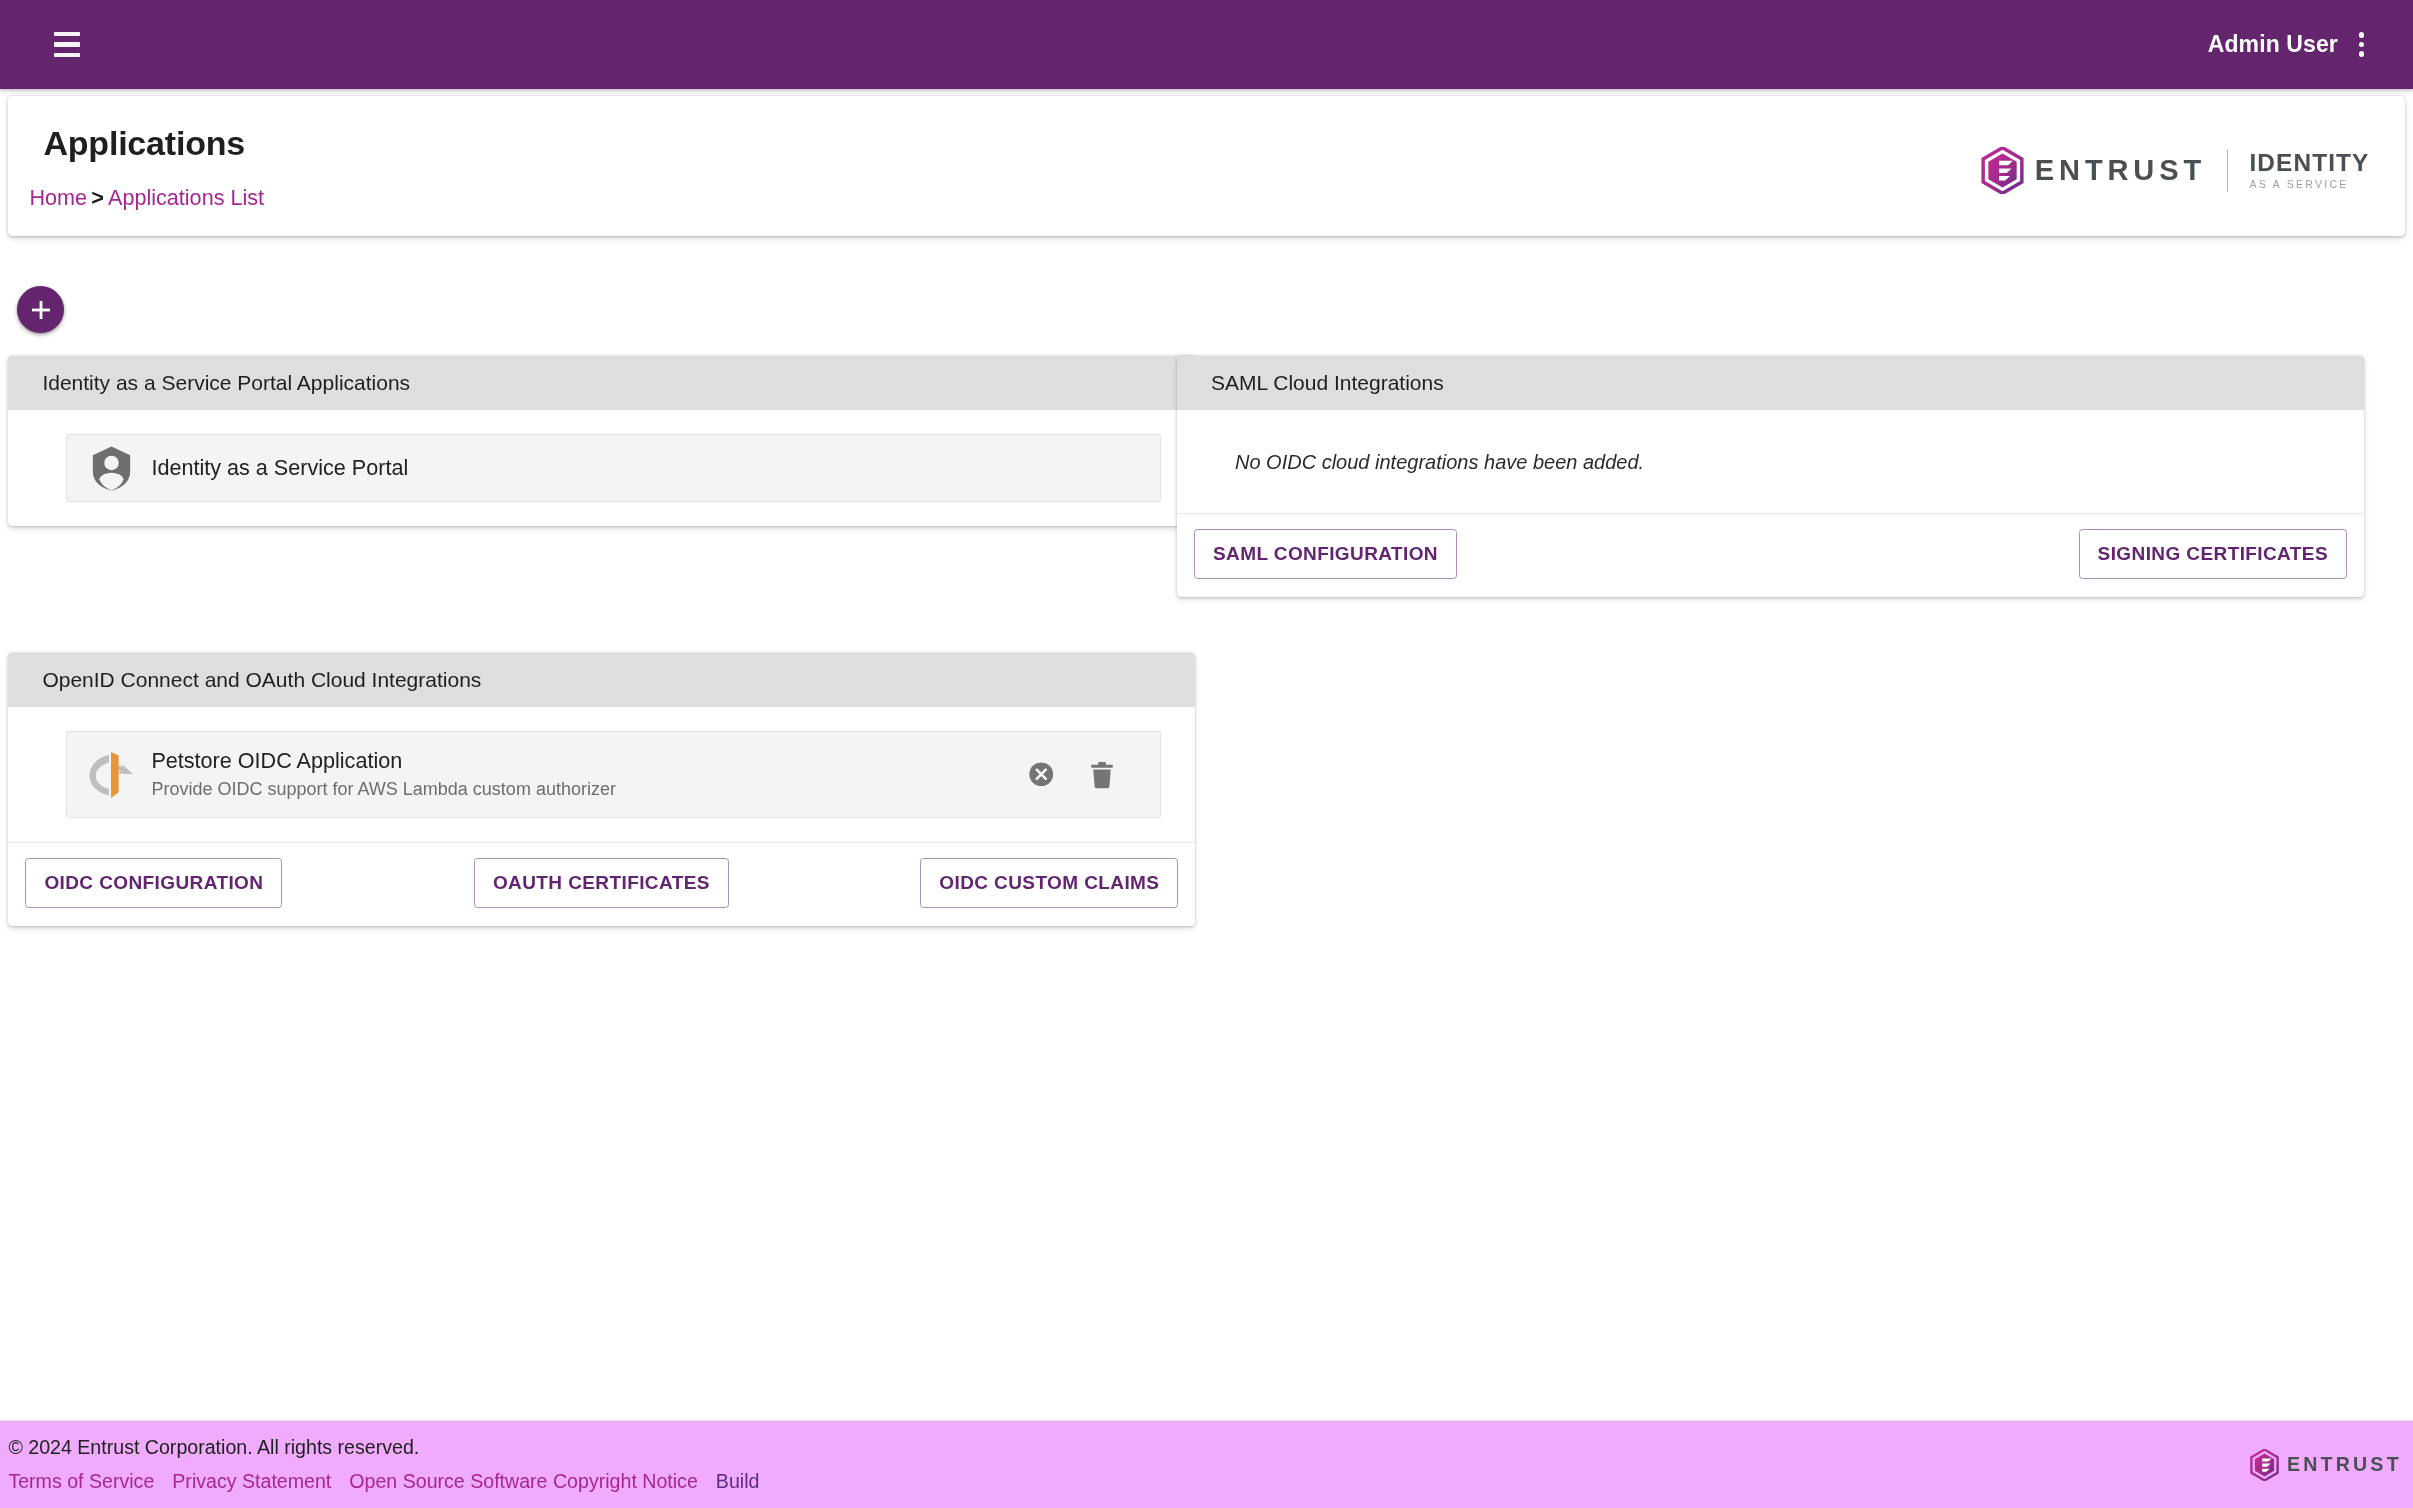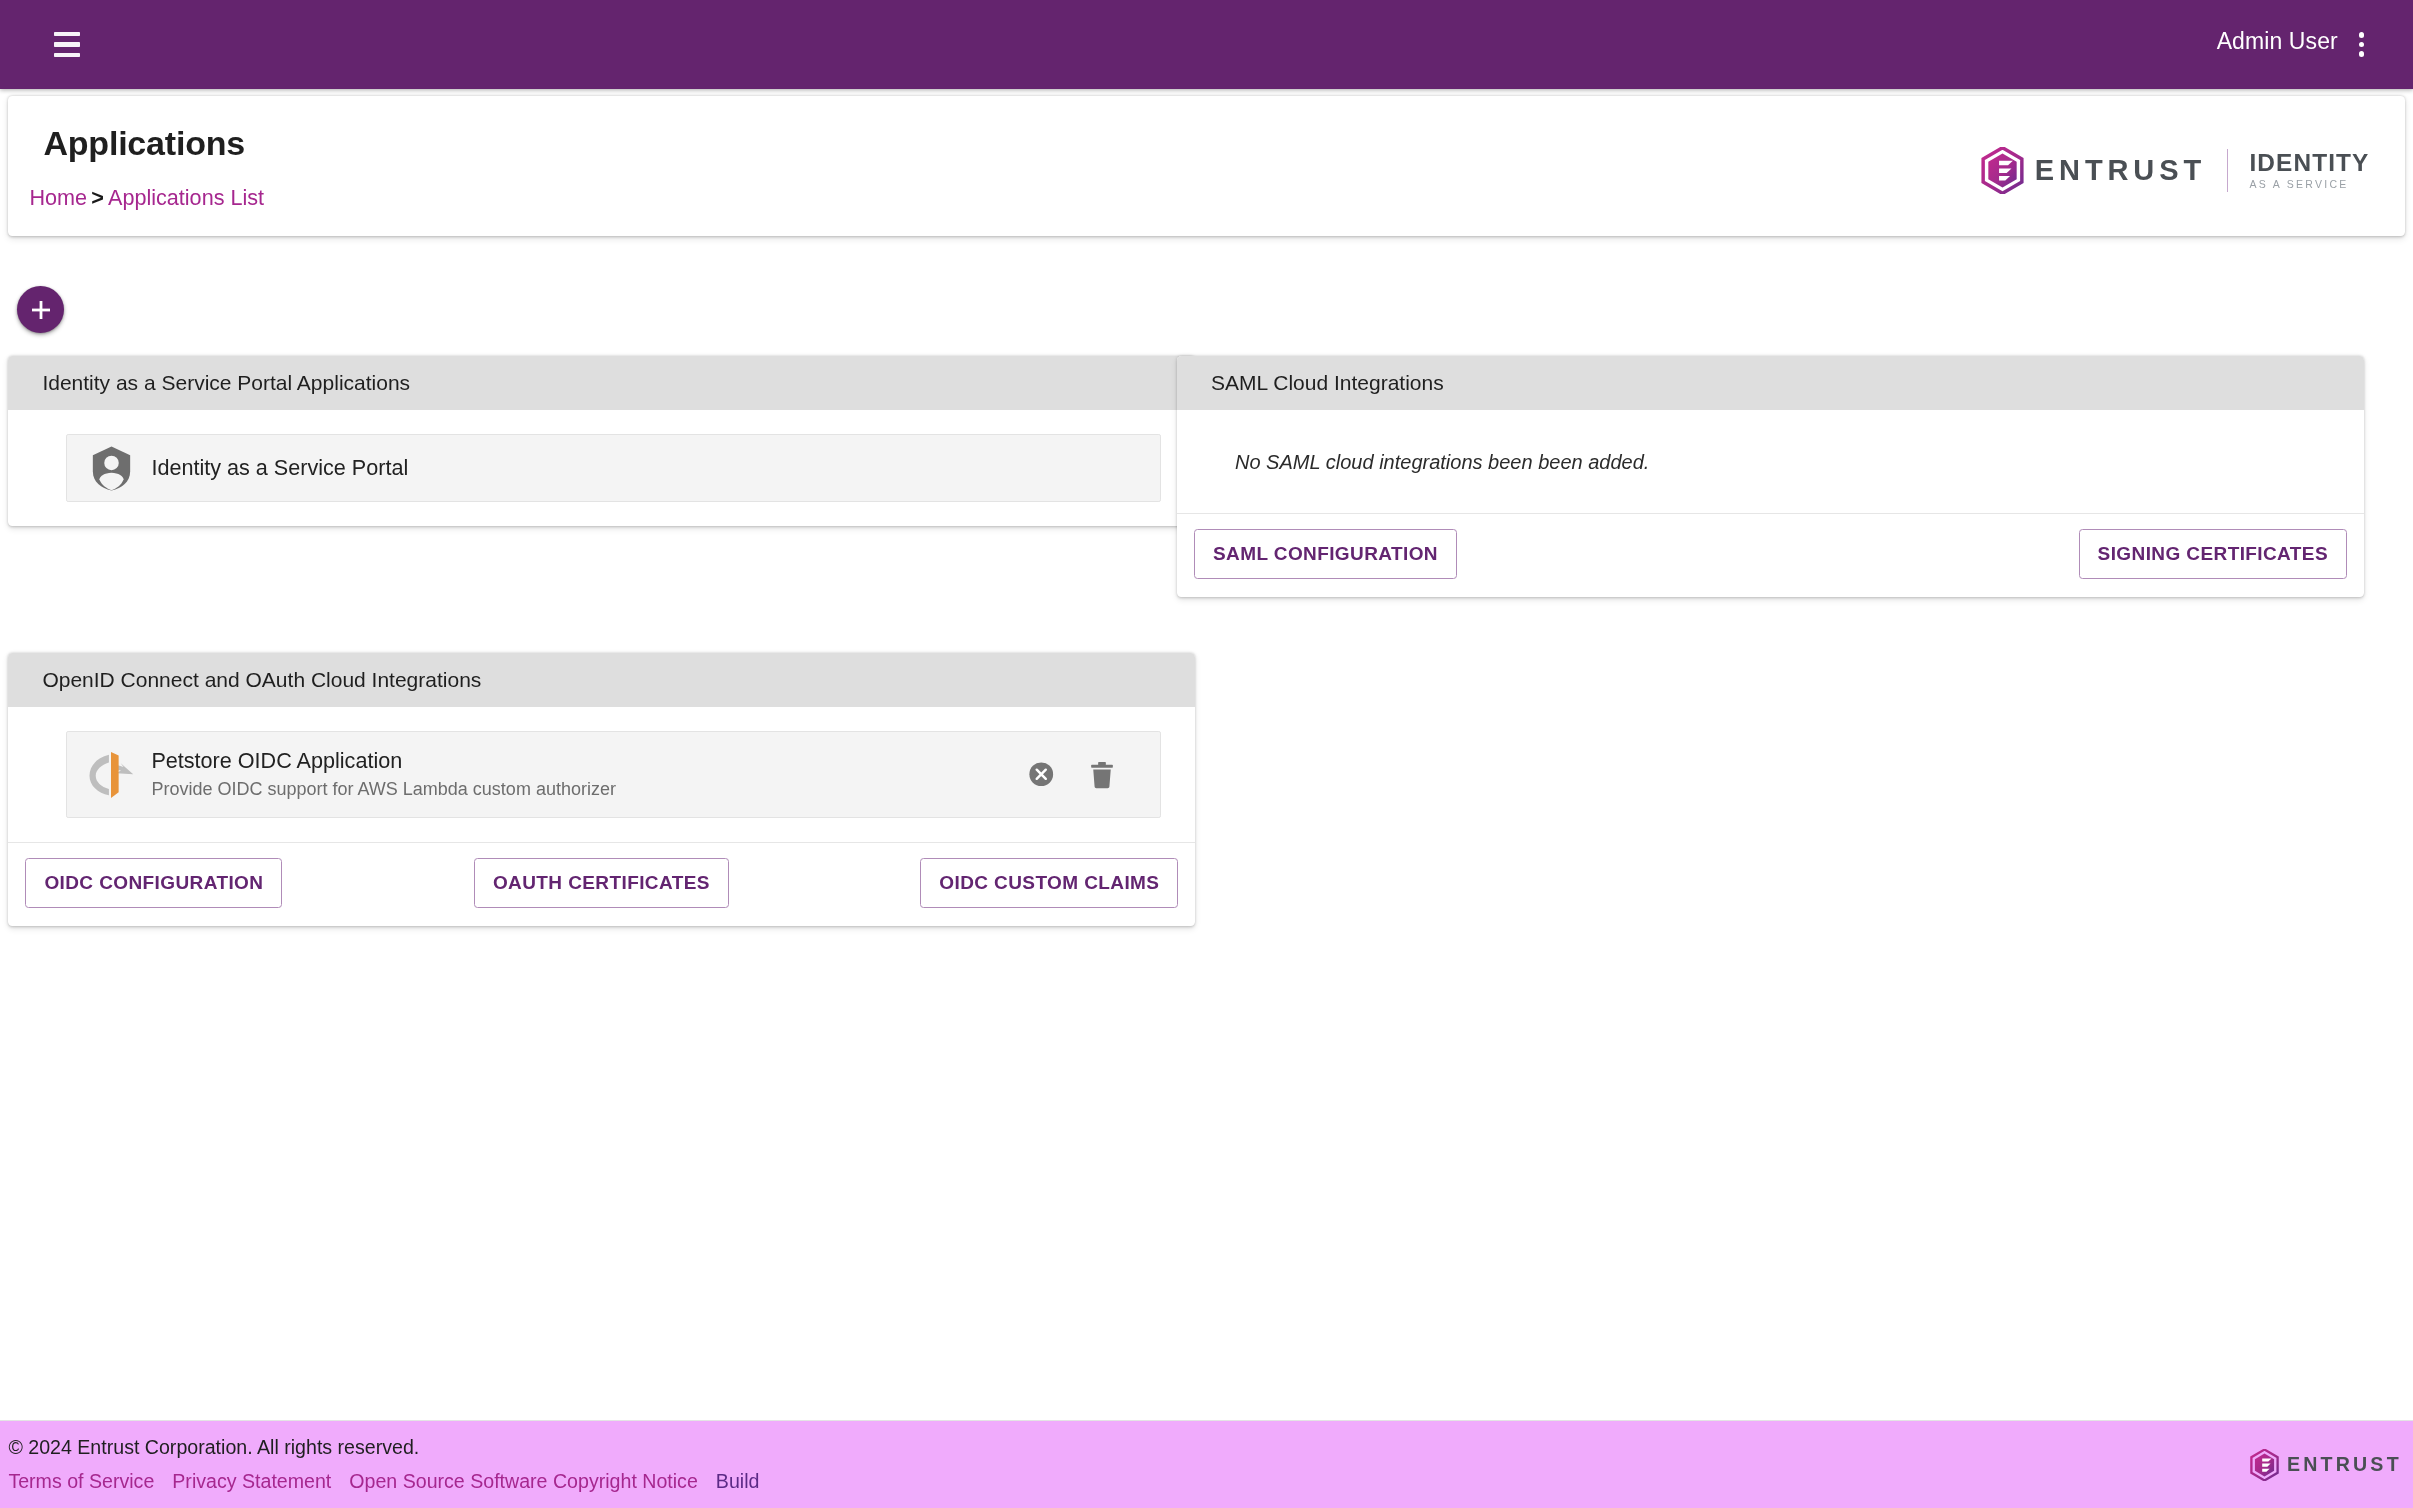--- a/index.html
+++ b/index.html
@@ -21,21 +21,21 @@
     box-shadow: 0 2.1px 4.2px rgba(0,0,0,.30);
     z-index: 20;
   }
   .hamburger {
     margin-left: 41px; width: 52px; height: 52px;
     display: flex; flex-direction: column; justify-content: center; align-items: center;
     gap: 6.3px; cursor: pointer; border-radius: 50%;
   }
   .hamburger span { display:block; width: 26.5px; height: 4.2px; background:#f7f3f8; border-radius:0.7px; }
 
-  .userbox { display:flex; margin-right: 43px; cursor:pointer; }
+  .userbox { display:flex; align-items:center; margin-right: 43px; cursor:pointer;font-weight:bold; }
   .username { color:#ffffff; font-size: 23px; letter-spacing: 0.1px; }
   .kebab { display:flex; flex-direction:column; gap:4.2px; margin-left: 15.4px; padding: 4.2px 5.6px; cursor:pointer; }
   .kebab i { display:block; width:5.6px; height:5.6px; border-radius:50%; background:#fff; }
 
   
   .headercard {
     position:absolute; top:96px; left:8.4px; width: 2397px; height: 140px;
     background:#fff; border-radius: 4.2px;
     box-shadow: 0 0.7px 2.8px rgba(0,0,0,.22), 0 2.1px 7px rgba(0,0,0,.10);
     z-index: 10;
@@ -205,21 +205,21 @@
         </div>
       </div>
     </div>
   </div>
 
   <div class="card" style="left:1177px; top:356px; width:1187px;">
     <div class="card-head">
       <div class="t">SAML Cloud Integrations</div>
     </div>
     <div class="card-body" style="padding:41px 34px 39px 34px;">
-      <div class="empty-msg">No SAML cloud integrations been been added.</div>
+      <div class="empty-msg">No OIDC cloud integrations have been added.</div>
     </div>
     <div class="card-foot" style="justify-content:space-between;">
       <button class="btn">SAML CONFIGURATION</button>
       <button class="btn">SIGNING CERTIFICATES</button>
     </div>
   </div>
 
   <div class="card" style="left:8.4px; top:653px; width:1187px;">
     <div class="card-head">
       <div class="t">OpenID Connect and OAuth Cloud Integrations</div>

